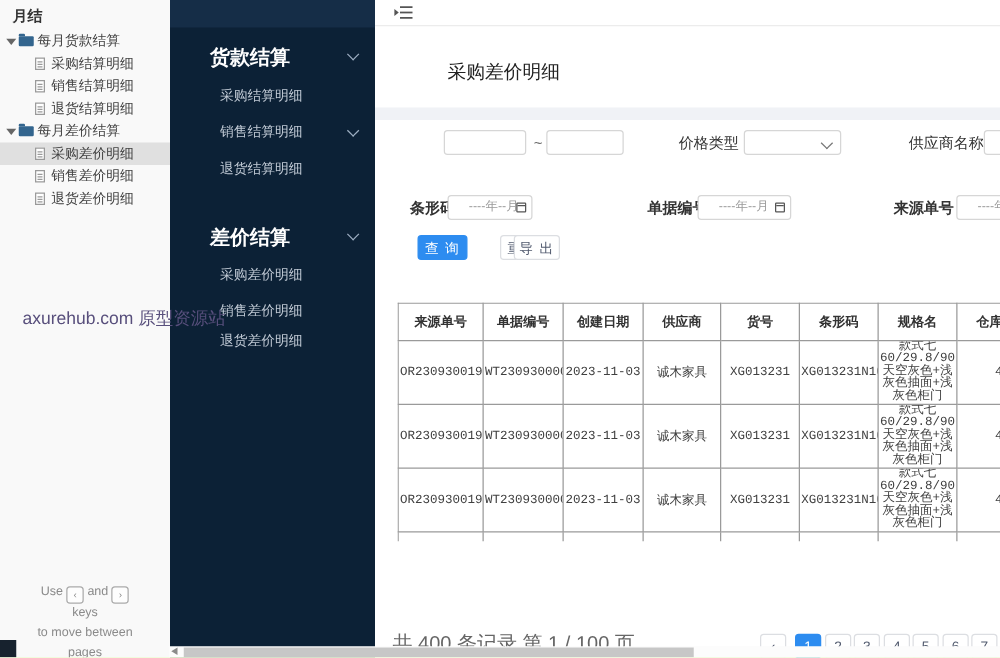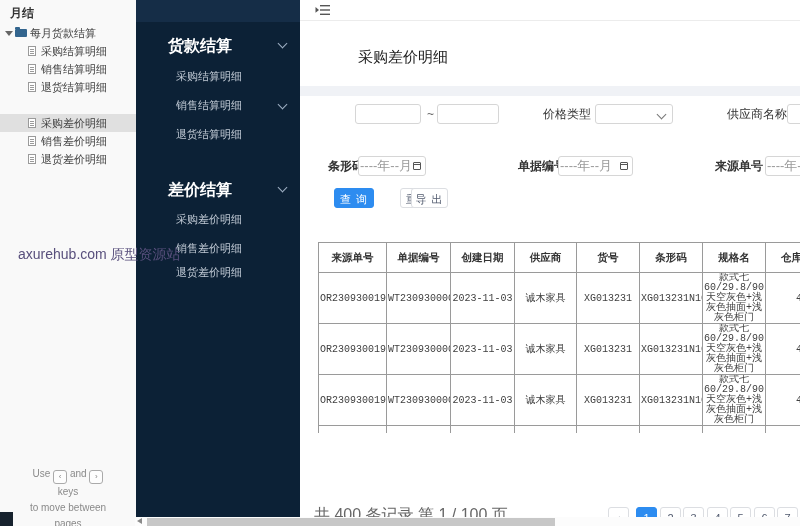--- a/index.html
+++ b/index.html
@@ -45,21 +45,21 @@
   .fold-icon{position:absolute;left:15px;top:4px;width:16px;height:12px;cursor:pointer;}
   .page-title{position:absolute;left:58px;top:48px;font-size:15px;font-weight:500;color:#222;}
   .gap-band{position:absolute;left:0;top:86px;width:500px;height:10px;background:#f0f2f6;}
 
   .flabel{position:absolute;font-size:12px;color:#333;line-height:20px;white-space:nowrap;}
   .flabel.bold{font-weight:bold;}
   .finput{position:absolute;height:20px;border:1px solid #d6d6d6;border-radius:3px;background:#fff;box-sizing:border-box;}
   .fselect{position:absolute;height:20px;border:1px solid #d6d6d6;border-radius:3px;background:#fff;box-sizing:border-box;cursor:pointer;}
   .fselect .chev{border-color:#777;right:7px;top:6px;}
   .month-input{position:absolute;height:20px;border:1px solid #d6d6d6;border-radius:3px;background:#fff;box-sizing:border-box;
-               font-size:13px;color:#9a9a9a;line-height:18px;padding-left:1px;overflow:hidden;white-space:nowrap;}
+               font-size:10px;color:#9a9a9a;line-height:18px;padding-left:16px;overflow:hidden;white-space:nowrap;}
   .cal{position:absolute;right:4px;top:5px;width:8px;height:8px;border:1px solid #555;border-radius:1px;box-sizing:border-box;}
   .cal::before{content:"";position:absolute;left:0px;top:1px;width:6px;height:1px;background:#555;}
   .tilde{position:absolute;font-size:12px;color:#666;line-height:20px;}
 
   .btn{position:absolute;height:20px;border-radius:3px;font-size:11px;text-align:center;line-height:20px;
        box-sizing:border-box;cursor:pointer;letter-spacing:1px;}
   .btn.primary{background:#2d8cf0;color:#fff;border:1px solid #2d8cf0;}
   .btn.plain{background:#fff;color:#515a6e;border:1px solid #dcdee2;}
 
   
@@ -102,20 +102,25 @@
     </div>
     <div class="tree-row" style="top:60px;">
       <span class="doc"></span>
       <span class="tree-label-doc">销售结算明细</span>
     </div>
     <div class="tree-row" style="top:78px;">
       <span class="doc"></span>
       <span class="tree-label-doc">退货结算明细</span>
     </div>
 
+    <div class="tree-row" style="top:96px;">
+      <span class="tri"></span>
+      <span class="folder"></span>
+      <span class="tree-label-folder">每月差价结算</span>
+    </div>
     <div class="tree-row selected" style="top:114px;">
       <span class="doc"></span>
       <span class="tree-label-doc">采购差价明细</span>
     </div>
     <div class="tree-row" style="top:132px;">
       <span class="doc"></span>
       <span class="tree-label-doc">销售差价明细</span>
     </div>
     <div class="tree-row" style="top:150px;">
       <span class="doc"></span>

